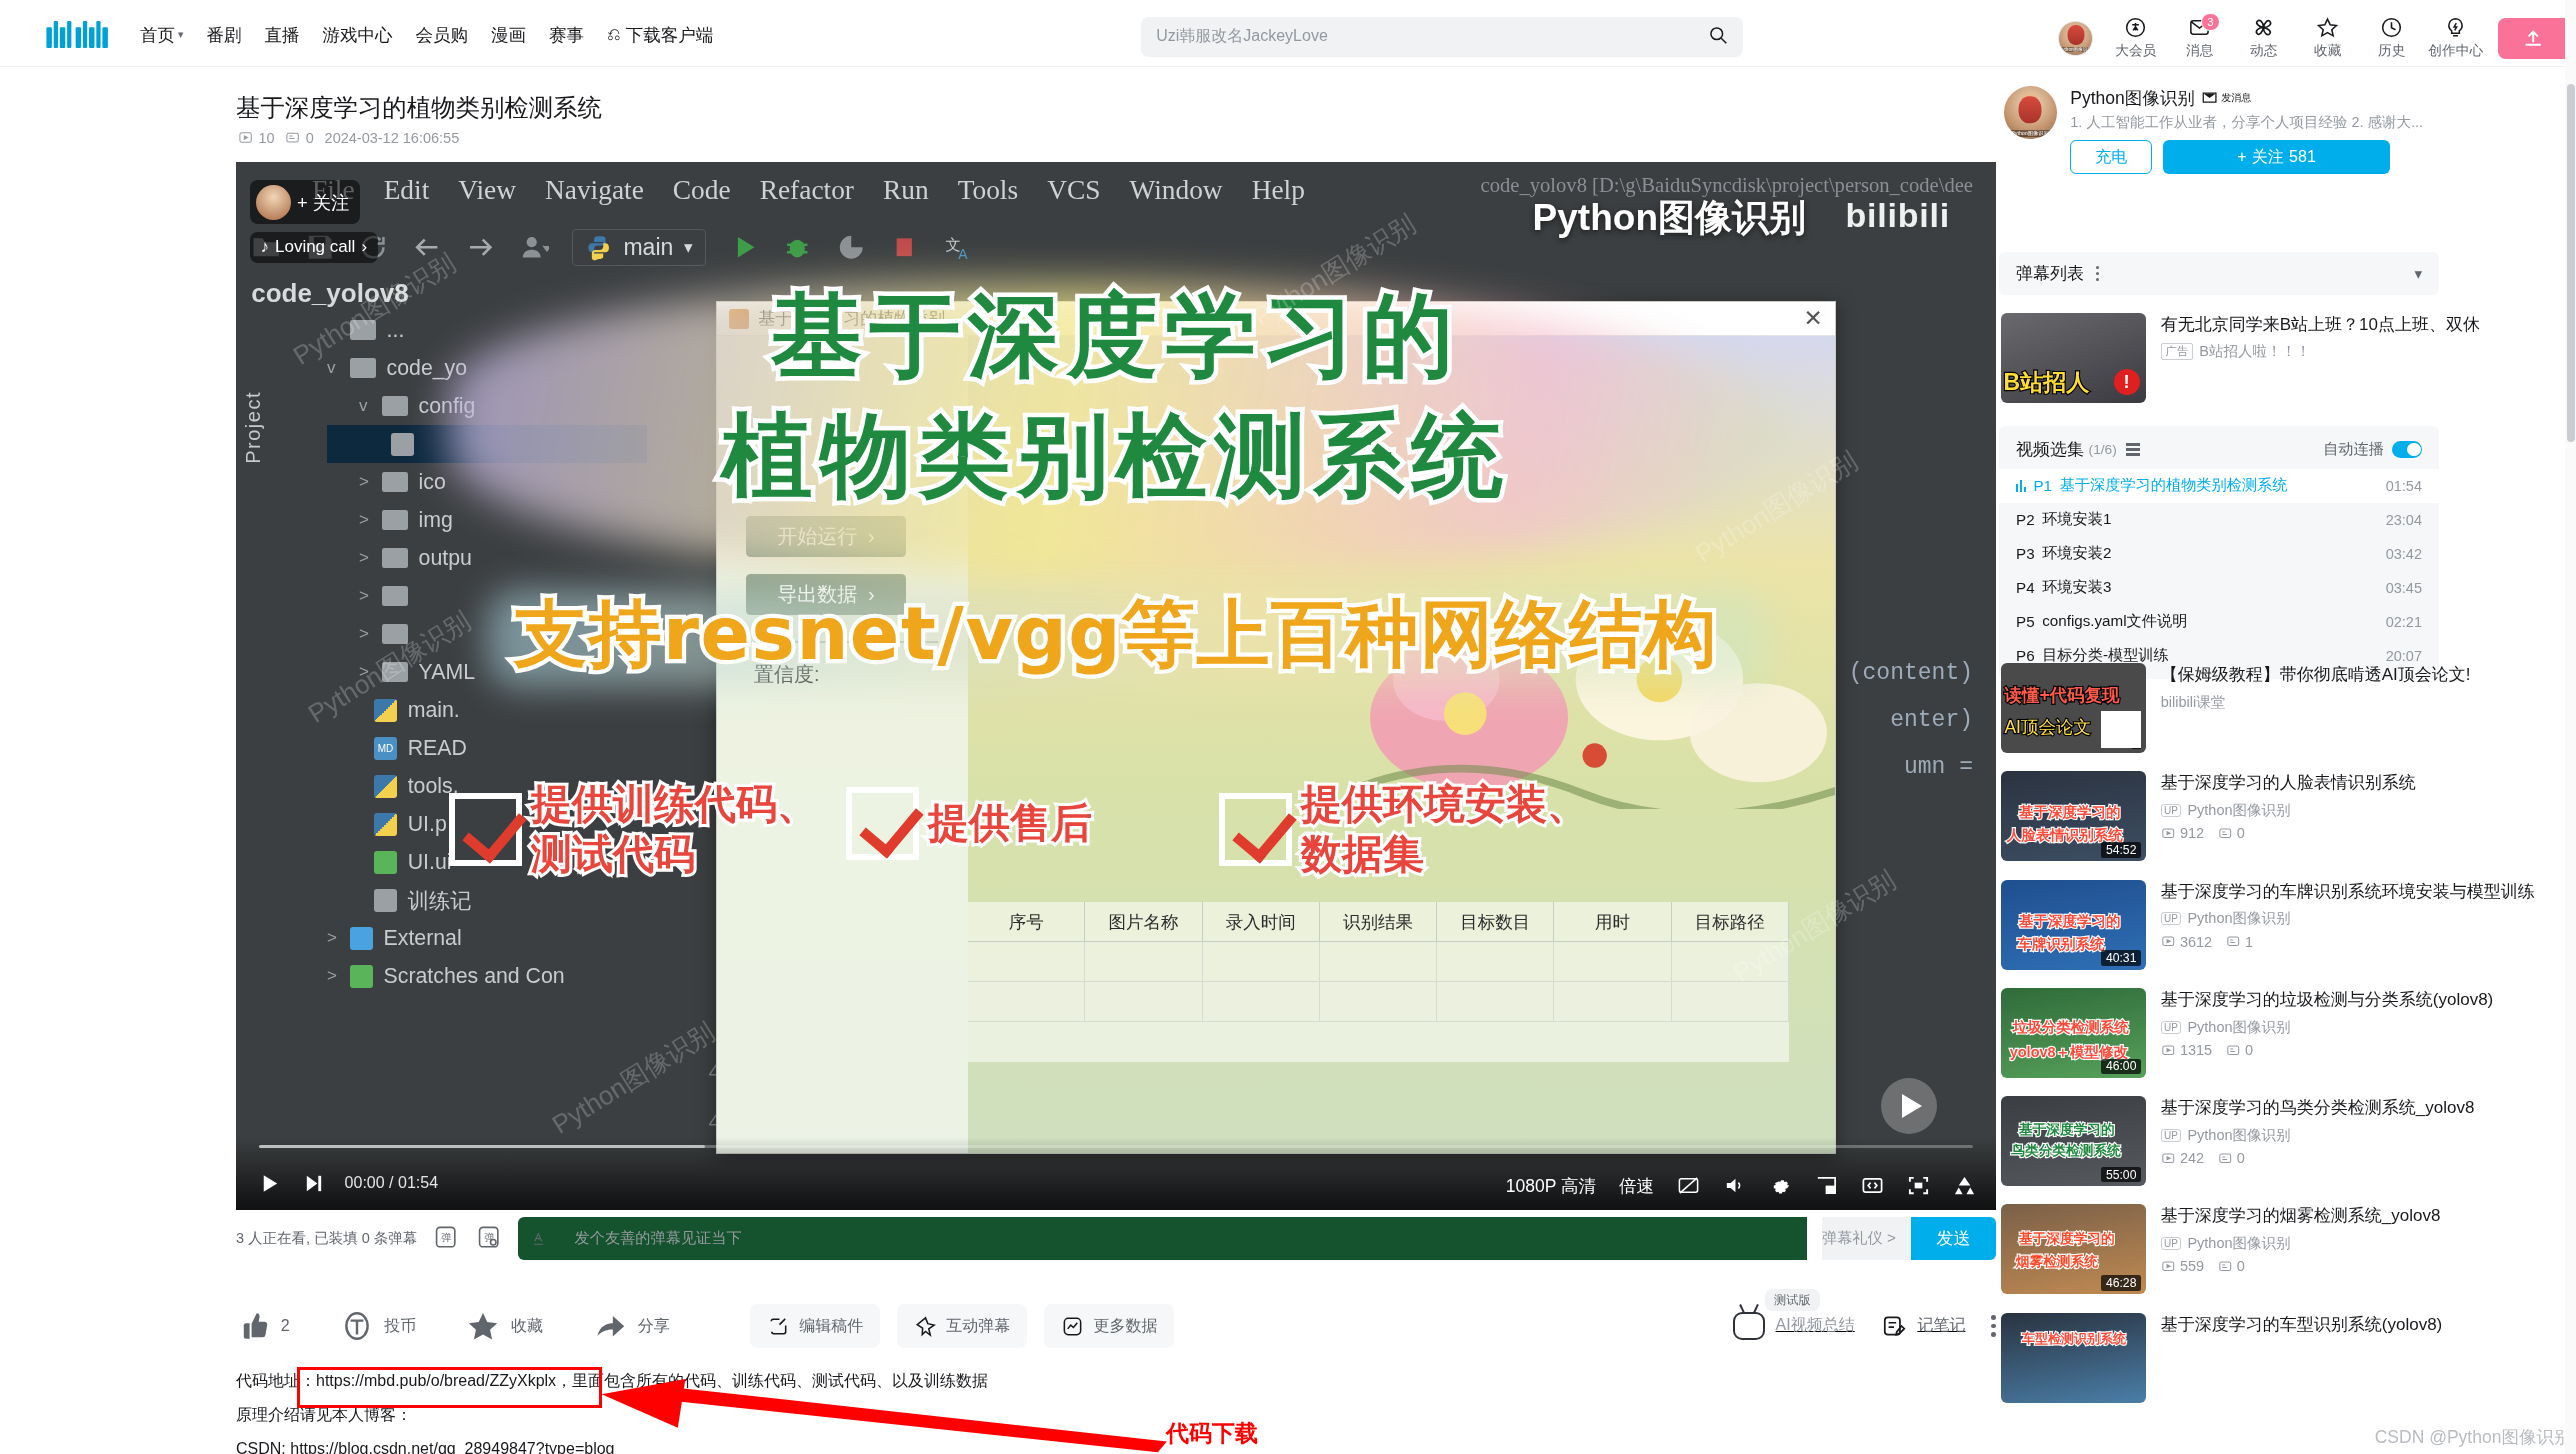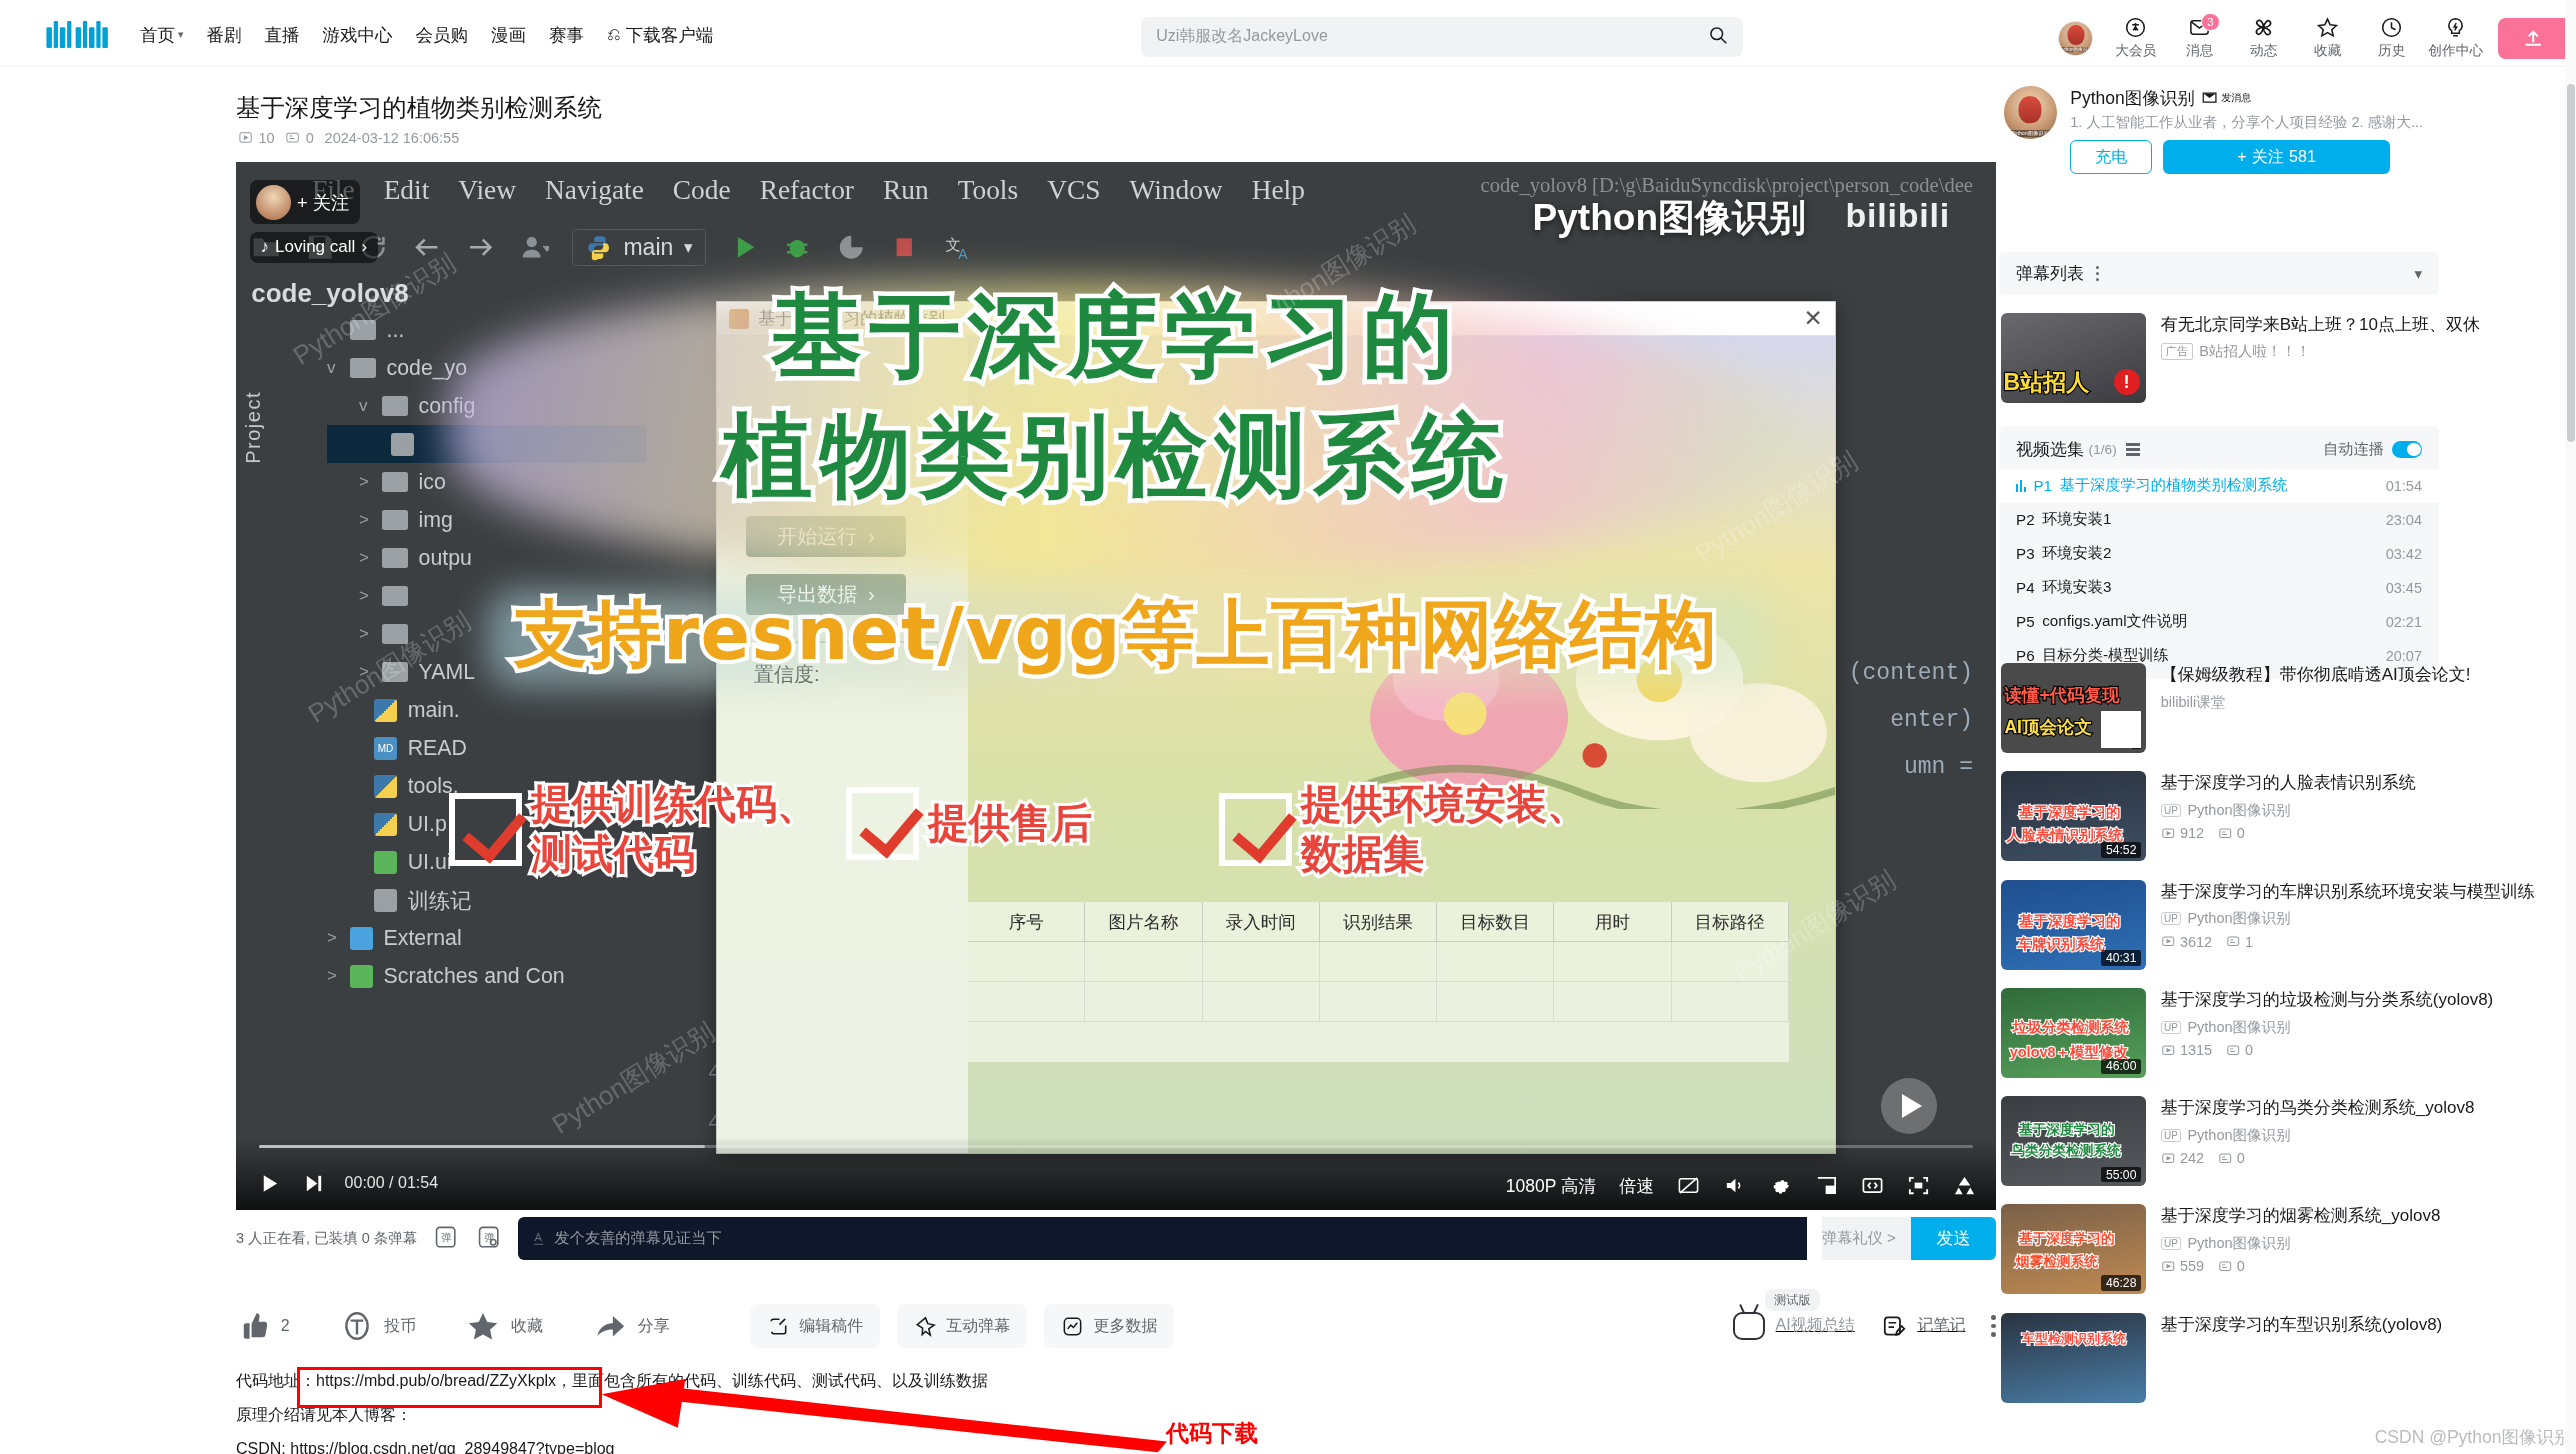--- a/index.html
+++ b/index.html
@@ -305,22 +305,22 @@
   .pright svg { width: 23px; height: 23px; }
 
   
   .dmbar {
     position: absolute; left: 236px; top: 1143px; width: 1760px; height: 52px;
     display: flex; align-items: center; gap: 15.2px;
   }
   .dm-stat { font-size: 14.5px; color: #61666d; white-space: nowrap; }
   .dm-icon { width: 27.4px; height: 27.4px; }
   .dm-input {
-    flex: 1; height: 43px; background: #0f172a; border-radius: 6.1px 0 0 6.1px;
-    display: flex; align-items: center; padding: 0 13.7px; gap: 5px;
+    flex: 1; height: 43px; background: #14532d; border-radius: 6.1px 0 0 6.1px;
+    display: flex; align-items: center; padding: 0 13.7px; gap: 25px;
   }
   .dm-input .ph { font-size: 15.2px; color: #9499a0; }
   .dm-right { display: flex; align-items: center; height: 43px; background: #f1f2f3; }
   .dm-etiq { font-size: 15.2px; color: #9499a0; padding-right: 15.2px; white-space: nowrap; cursor: pointer; }
   .dm-send {
     width: 85px; height: 43px; background: #00aeec; color: #fff; font-size: 17px;
     display: flex; align-items: center; justify-content: center; border-radius: 0 6.1px 6.1px 0;
     cursor: pointer;
   }
 
@@ -1174,21 +1174,21 @@
       <span class="nm">目标分类-模型训练</span>
       <span class="tm">20:07</span>
     </div>
   </div>
 
   <div class="rec-list">
 
     <div class="rec-item">
       <div class="thumb" style="background:#4a4a4a;">
         <div style="position:absolute;left:3.8px;top:20px;color:#ff5a4a;font-size:17.5px;font-weight:bold;-webkit-text-stroke:2.3px #000;paint-order:stroke fill;">读懂+代码复现</div>
-        <div style="position:absolute;left:3.8px;top:52px;color:#ffe04a;font-size:17.5px;font-weight:bold;-webkit-text-stroke:2.3px #000;paint-order:stroke fill;">AI顶会论文</div>
+        <div style="position:absolute;left:3.8px;top:52px;color:#ffe04a;font-size:17.5px;font-weight:normal;-webkit-text-stroke:2.3px #000;paint-order:stroke fill;">AI顶会论文</div>
         <div style="position:absolute;right:4.6px;bottom:4.6px;width:40px;height:37px;background:#fff;"></div>
         <span class="dur"></span>
       </div>
       <div class="rec-txt">
         <div class="rec-title">【保姆级教程】带你彻底啃透AI顶会论文!</div>
         <div class="rec-up">
           <span>bilibili课堂</span>
         </div>
       </div>
     </div>

